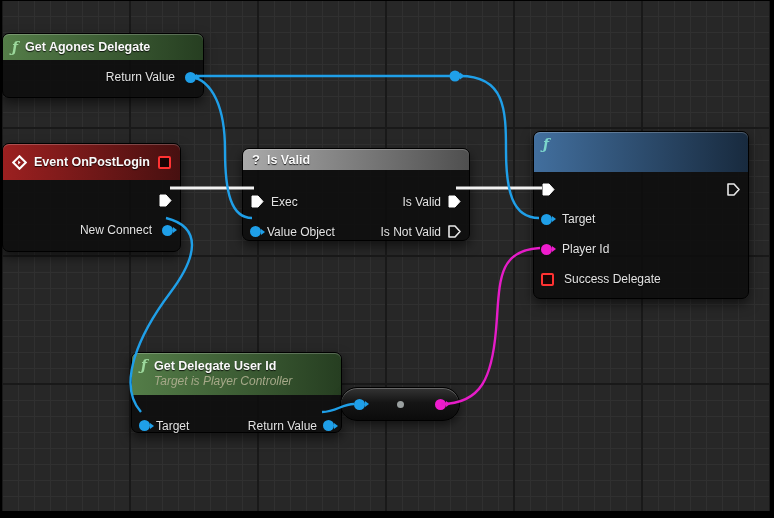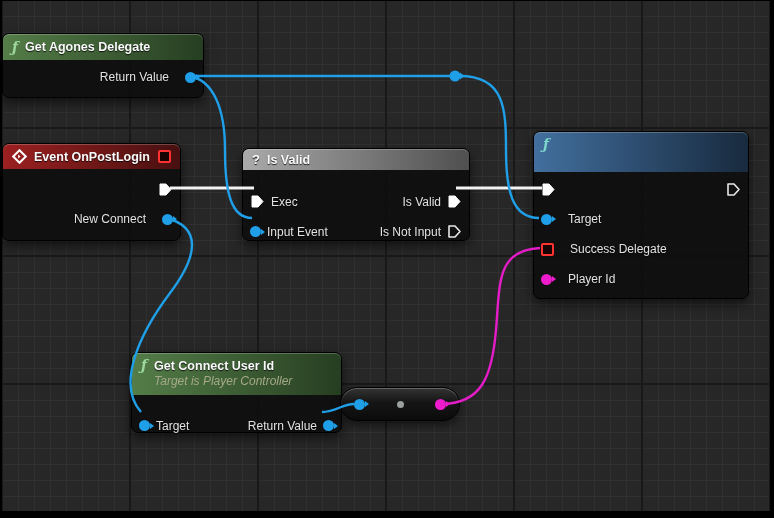--- a/index.html
+++ b/index.html
@@ -27,21 +27,21 @@
   .ic-blue{color:var(--icon-function-blue,#7cd6cc);}
   .title{font-size:12.5px;font-weight:bold;color:#fafafa;text-shadow:0 1px 1px rgba(0,0,0,.8);
          white-space:nowrap;line-height:16px;}
   .subtitle{font-size:12px;font-style:italic;color:var(--subtitle-text,#a6a989);
             line-height:15px;white-space:nowrap;}
   .g-fn{background:linear-gradient(to right,var(--header-function-a,#547d48),var(--header-function-b,#263e21));}
   .g-ev{background:linear-gradient(to right,var(--header-event-a,#9c2020),var(--header-event-b,#471010));}
   .g-mc{background:linear-gradient(to right,var(--header-macro-a,#aaaaaa),var(--header-macro-b,#4f4f4f));}
   .g-bl{background:linear-gradient(to right,var(--header-function-blue-a,#426f9e),var(--header-function-blue-b,#182a3e));}
   .body{display:flex;flex-direction:column;}
-  .row{display:flex;align-items:center;gap:16px;height:30px;padding:0 7px;}
+  .row{display:flex;align-items:center;gap:10px;height:30px;padding:0 7px;}
   .row.out{justify-content:flex-end;}
   .row.split{justify-content:space-between;}
   .grp{display:flex;align-items:center;gap:6px;margin-top:25px;}
   .plabel{font-size:12px;color:#e2e2e2;text-shadow:0 1px 1px rgba(0,0,0,.7);white-space:nowrap;}
   .pin-c{width:11px;height:11px;border-radius:50%;background:currentColor;position:relative;flex:none;}
   .pin-c::after{content:"";position:absolute;left:11px;top:2.5px;width:0;height:0;
       border-left:4px solid currentColor;border-top:3px solid transparent;border-bottom:3px solid transparent;}
   .c-obj{color:var(--pin-object,#1f9fe8);}
   .c-str{color:var(--pin-string,#ee1ccd);}
   .pin-del{width:9px;height:9px;border:2.5px solid var(--pin-delegate,#ff3232);
@@ -69,21 +69,21 @@
     </div>
     <div class="body" style="padding:2px 0 5px;">
       <div class="row out">
         <span class="plabel">Return Value</span>
         <span class="pin-c c-obj"></span>
       </div>
     </div>
   </div>
 
   <div class="node" style="left:2px;top:143px;width:177px;">
-    <div class="hdr g-ev" style="height:25px;">
+    <div class="hdr g-ev" style="height:36px;">
       <svg width="15" height="15" viewBox="0 0 15 15">
         <path d="M7.5 1.2 L13.8 7.5 L7.5 13.8 L1.2 7.5 Z" fill="none" stroke="#fff" stroke-width="2"></path>
         <path d="M6.2 5.5 L8.6 7.5 L6.2 9.5 Z" fill="#fff"></path>
       </svg>
       <span class="title">Event OnPostLogin</span>
       <span class="pin-del hdr-del"></span>
     </div>
     <div class="body" style="padding:5px 0 6px;">
       <div class="row out">
         <svg class="exec" width="15" height="15" viewBox="0 0 15 15">
@@ -113,24 +113,24 @@
         <span class="grp">
           <span class="plabel">Is Valid</span>
           <svg class="exec" width="15" height="15" viewBox="0 0 15 15">
             <path d="M2 2 H8 L13 7.5 L8 13 H2 Z" fill="#fff" stroke="#fff" stroke-linejoin="round"></path>
           </svg>
         </span>
       </div>
       <div class="row split">
         <span class="grp">
           <span class="pin-c c-obj"></span>
-          <span class="plabel">Input Event</span>
-        </span>
-        <span class="grp">
-          <span class="plabel">Is Not Input</span>
+          <span class="plabel">Value Object</span>
+        </span>
+        <span class="grp">
+          <span class="plabel">Is Not Valid</span>
           <svg class="exec" width="15" height="15" viewBox="0 0 15 15">
             <path d="M2 2 H8 L13 7.5 L8 13 H2 Z" fill="none" stroke="#e8e8e8" stroke-width="1.6" stroke-linejoin="round"></path>
           </svg>
         </span>
       </div>
     </div>
   </div>
 
   <div class="node" style="left:533px;top:131px;width:214px;">
     <div class="hdr g-bl two" style="height:35px;">
@@ -143,35 +143,35 @@
         </svg>
         <svg class="exec" width="15" height="15" viewBox="0 0 15 15">
           <path d="M2 2 H8 L13 7.5 L8 13 H2 Z" fill="none" stroke="#e8e8e8" stroke-width="1.6" stroke-linejoin="round"></path>
         </svg>
       </div>
       <div class="row">
         <span class="pin-c c-obj"></span>
         <span class="plabel">Target</span>
       </div>
       <div class="row">
+        <span class="pin-c c-str"></span>
+        <span class="plabel">Player Id</span>
+      </div>
+      <div class="row">
         <span class="pin-del"></span>
         <span class="plabel">Success Delegate</span>
-      </div>
-      <div class="row">
-        <span class="pin-c c-str"></span>
-        <span class="plabel">Player Id</span>
       </div>
     </div>
   </div>
 
   <div class="node" style="left:131px;top:352px;width:209px;">
     <div class="hdr g-fn two" style="height:37px;">
       <span class="icon-f ic-green">ƒ</span>
       <span class="hdr-txt">
-        <span class="title">Get Connect User Id</span>
+        <span class="title">Get Delegate User Id</span>
         <span class="subtitle">Target is Player Controller</span>
       </span>
     </div>
     <div class="body" style="padding:3px 0 4px;">
       <div class="row split">
         <span class="grp">
           <span class="pin-c c-obj"></span>
           <span class="plabel">Target</span>
         </span>
         <span class="grp">

